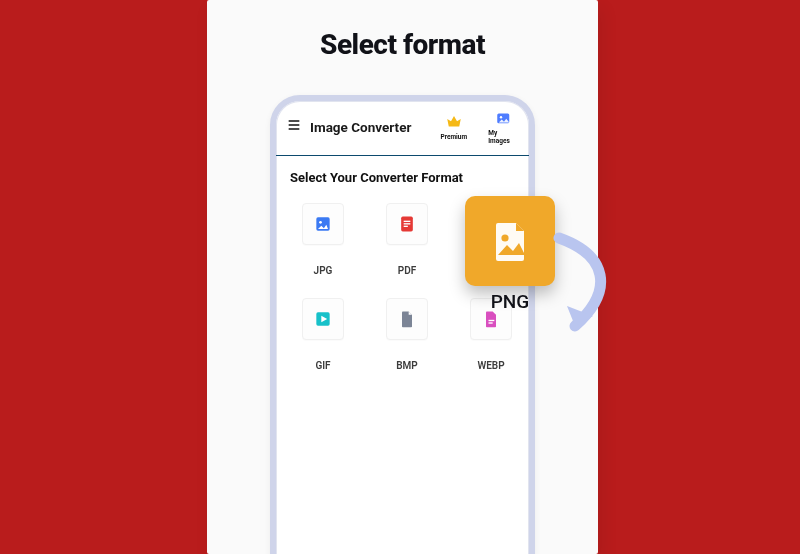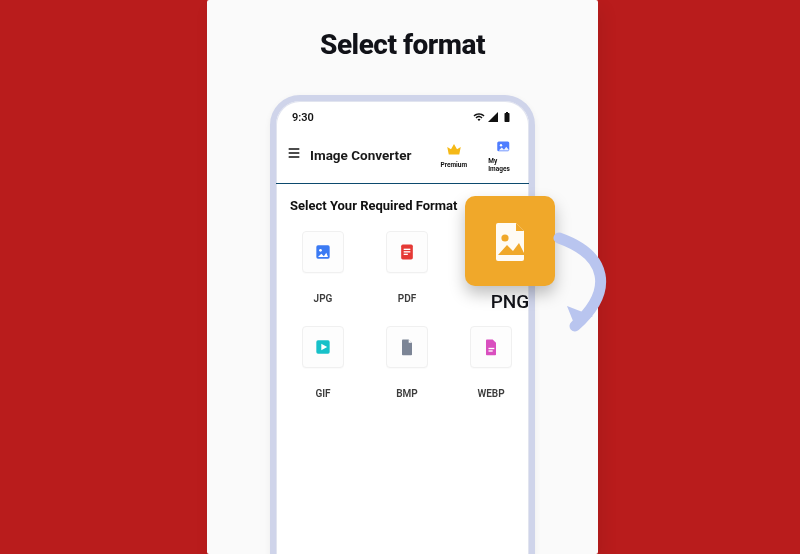--- a/index.html
+++ b/index.html
@@ -39,34 +39,20 @@
 </style>
 </head>
 <body>
 
 <div class="stage">
   <div class="card">
     <div class="heading">Select format</div>
 
     <div class="phone">
 
-      <div class="statusbar">
-        <span class="time">9:30</span>
-        <span class="icons">
-          <svg viewBox="0 0 24 24">
-              <path fill="#111" d="M1 9l2 2c4.97-4.97 13.03-4.97 18 0l2-2C16.93 2.93 7.07 2.93 1 9zm8 8 3 3 3-3a4.24 4.24 0 0 0-6 0zm-4-4 2 2a7.07 7.07 0 0 1 10 0l2-2C14.14 8.14 8.86 8.14 5 13z"></path>
-            </svg>
-          <svg viewBox="0 0 24 24">
-              <path fill="#111" d="M2 22h20V2z"></path>
-            </svg>
-          <svg viewBox="0 0 24 24">
-              <path fill="#111" d="M15.67 4H14V2h-4v2H8.33A1.33 1.33 0 0 0 7 5.33v15.33A1.34 1.34 0 0 0 8.33 22h7.34A1.34 1.34 0 0 0 17 20.67V5.33A1.33 1.33 0 0 0 15.67 4z"></path>
-            </svg>
-        </span>
-      </div>
 
       <div class="appbar">
         <span class="hamburger">
           <svg viewBox="0 0 24 24">
               <path stroke="#111" stroke-width="2" d="M4 6h16M4 12h16M4 18h16"></path>
             </svg>
         </span>
         <span class="apptitle">Image Converter</span>
         <span class="spacer"></span>
         <span class="appaction">
@@ -78,21 +64,21 @@
         <span class="appaction">
           <svg viewBox="0 0 24 24">
               <rect x="3" y="6" width="16" height="13" rx="2" fill="#4f7dff"></rect>
               <circle cx="8" cy="11" r="1.6" fill="#fff"></circle>
               <path d="M5 18l4-4 3 3 3-4 4 5H5z" fill="#fff" opacity="0.9"></path>
             </svg>
           <span class="lbl">My Images</span>
         </span>
       </div>
 
-      <div class="section-title">Select Your Required Format</div>
+      <div class="section-title">Select Your Converter Format</div>
 
       <div class="grid">
 
         <div class="tile">
           <div class="box">
               <svg viewBox="0 0 24 24">
                 <rect x="4" y="4" width="16" height="16" rx="2" fill="#3b7af3"></rect>
                 <circle cx="9" cy="10" r="1.6" fill="#fff"></circle>
                 <path d="M6 18l4-4 3 3 3-4 2 5H6z" fill="#fff"></path>
               </svg>

